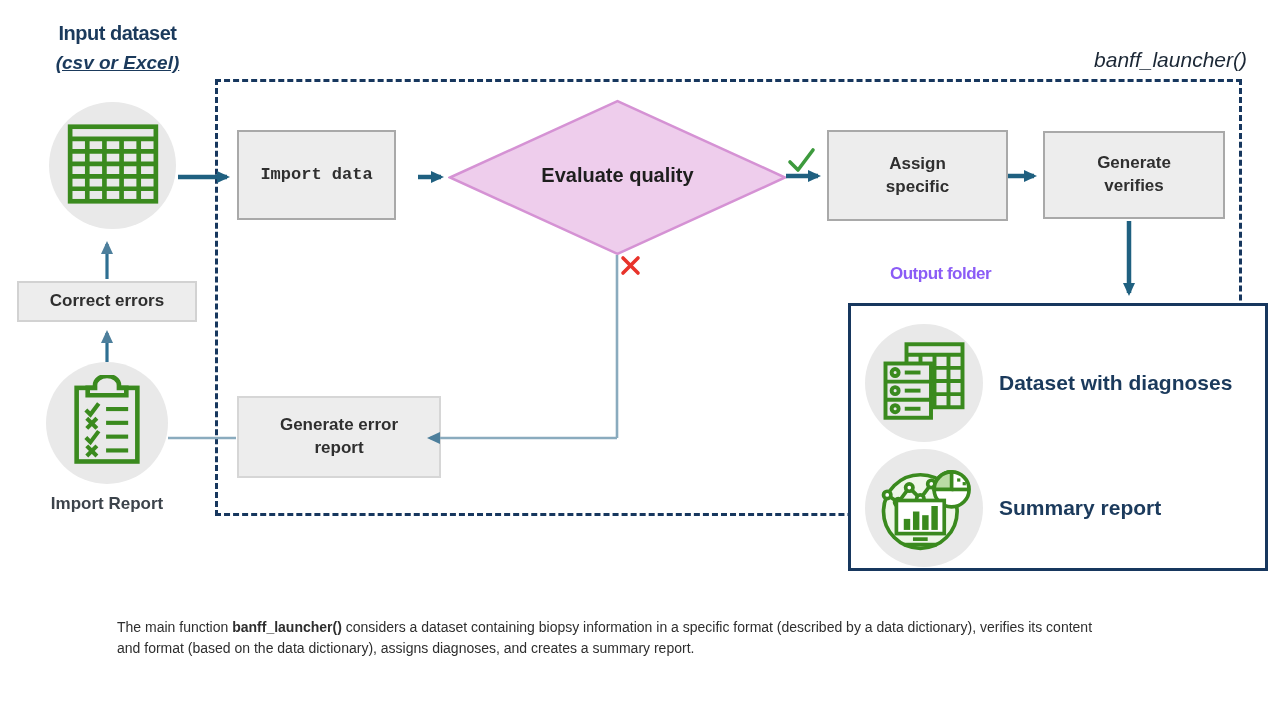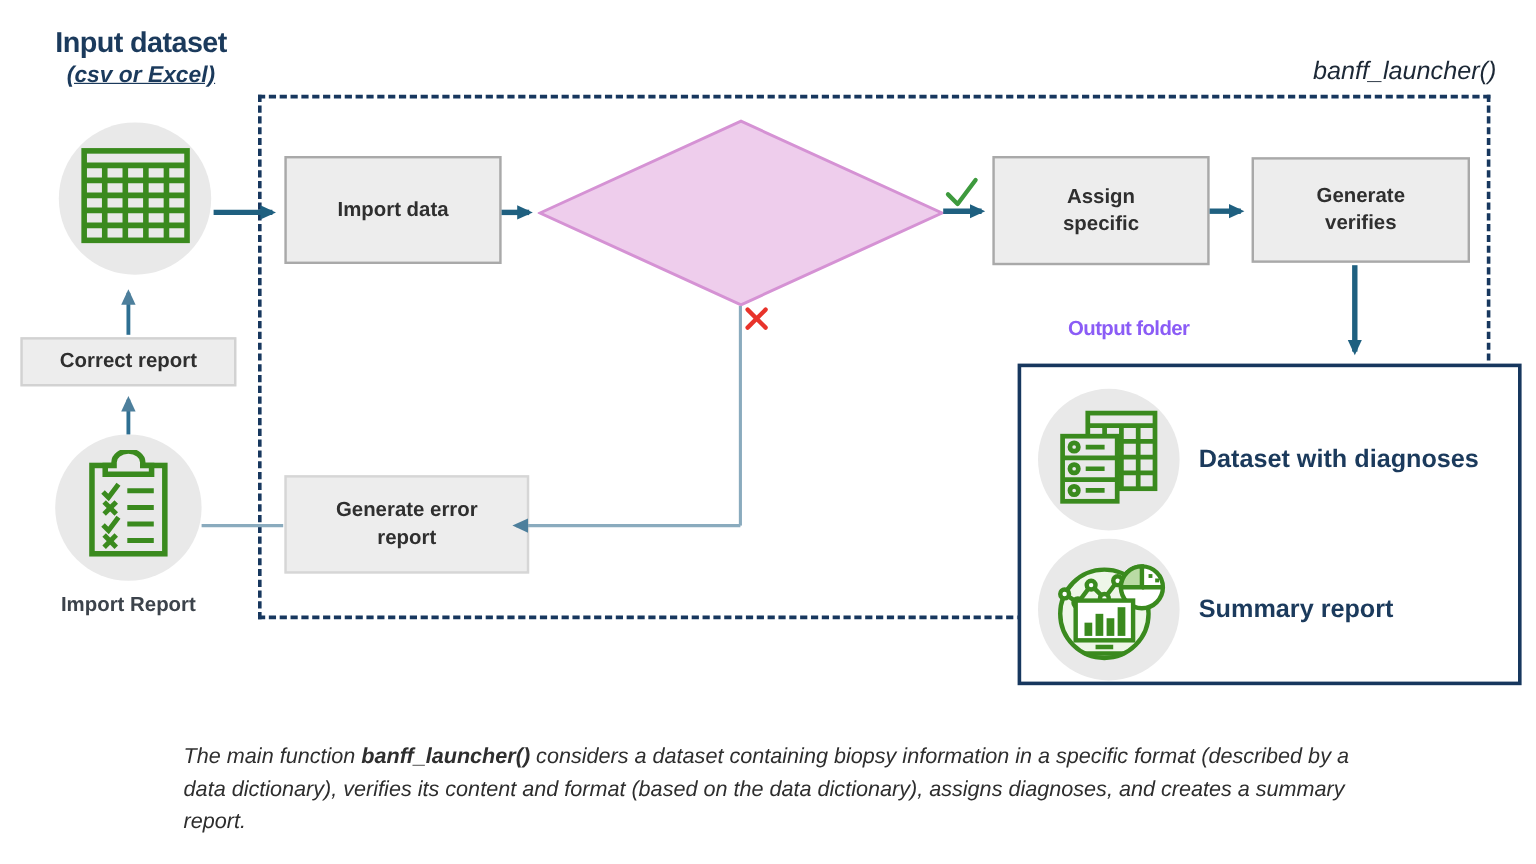--- a/index.html
+++ b/index.html
@@ -17,40 +17,40 @@
     border:3px dashed #17375e;box-sizing:border-box;z-index:1;
   }
   .function-label{
     left:990px;top:48px;width:257px;text-align:right;
     font-size:21px;font-style:italic;color:#1c2836;z-index:2;
   }
 
   
   .input-title{
     left:10px;top:22px;width:215px;text-align:center;
-    font-size:24px;font-weight:bold;color:#1b3a5c;letter-spacing:-0.5px;z-index:2;
+    font-size:20px;font-weight:bold;color:#1b3a5c;letter-spacing:-0.5px;z-index:2;
   }
   .input-subtitle{
     left:10px;top:52px;width:215px;text-align:center;
     font-size:19px;font-weight:bold;font-style:italic;color:#1b3a5c;z-index:2;text-decoration:underline;
   }
   .output-title{
     left:890px;top:264px;width:300px;
     font-size:17px;font-weight:bold;color:#8b5cf6;letter-spacing:-0.5px;z-index:3;
   }
 
   
   .pbox{
     background:#ededed;border:2px solid #a9a9a9;box-sizing:border-box;
     display:flex;align-items:center;justify-content:center;z-index:2;
   }
   .pbox .box-label{
     font-size:17px;font-weight:bold;color:#2f2f2f;text-align:center;line-height:1.35;
   }
-  .box-import{left:237px;top:130px;width:181px;height:90px;}
+  .box-import{left:237px;top:130px;width:159px;height:90px;font-family:Liberation Mono, monospace;}
   .box-assign{left:827px;top:130px;width:181px;height:91px;}
   .box-genout{left:1043px;top:131px;width:182px;height:88px;}
   .box-correct{left:17px;top:281px;width:180px;height:41px;border-color:#d2d2d2;}
   .box-generr{left:237px;top:396px;width:204px;height:82px;border-color:#d6d6d6;}
   .w110{max-width:112px;}
   .w150{max-width:150px;}
 
   
   .diamond-wrap{left:448px;top:99px;width:339px;height:157px;z-index:2;}
   .diamond-text{
@@ -83,21 +83,21 @@
   .out-badge{width:118px;height:118px;border-radius:50%;background:#e9e9e9;
     display:flex;align-items:center;justify-content:center;flex:0 0 auto;}
   .out-label{margin-left:16px;font-size:21px;font-weight:bold;color:#1b3a5c;white-space:nowrap;}
 
   
   .arrows{left:0;top:0;width:1280px;height:720px;z-index:4;pointer-events:none;}
 
   
   .caption{
     left:117px;top:617px;width:985px;
-    font-size:18px;font-style:italic;color:#2e2e2e;line-height:1.5;z-index:2;margin-left:36px;
+    font-size:14px;color:#2e2e2e;line-height:1.5;z-index:2;
   }
   .caption b{font-weight:bold;}
 </style>
 </head>
 <body>
 
 <div class="abs dashed-frame"></div>
 <div class="abs function-label">banff_launcher()</div>
 
 <div class="abs input-title">Input dataset</div>
@@ -126,32 +126,33 @@
 
 <div class="abs pbox box-assign">
   <span class="box-label w110">Assign specific</span>
 </div>
 
 <div class="abs pbox box-genout">
   <span class="box-label w110">Generate verifies</span>
 </div>
 
 <div class="abs pbox box-correct">
-  <span class="box-label">Correct report</span>
+  <span class="box-label">Correct errors</span>
 </div>
 
 <div class="abs pbox box-generr">
   <span class="box-label w150">Generate error report</span>
 </div>
 
 <div class="abs diamond-wrap">
   <svg width="339" height="157" viewBox="0 0 339 157">
     <polygon points="2,78.5 169.5,2 337,78.5 169.5,155" fill="#eecdec" stroke="#d592d4" stroke-width="2.5"></polygon>
   </svg>
   <div class="diamond-text">
+    <div class="diamond-title">Evaluate quality</div>
   </div>
 </div>
 
 <div class="abs output-title">Output folder</div>
 <div class="abs output-panel">
   <div class="out-row out-row-1">
     <div class="out-badge">
       <span>
         <svg width="88" height="84" viewBox="0 0 100 96" fill="none" stroke="#3a8a1e" stroke-width="4.5">
           <rect x="30" y="6" width="64" height="72" fill="none"></rect>

